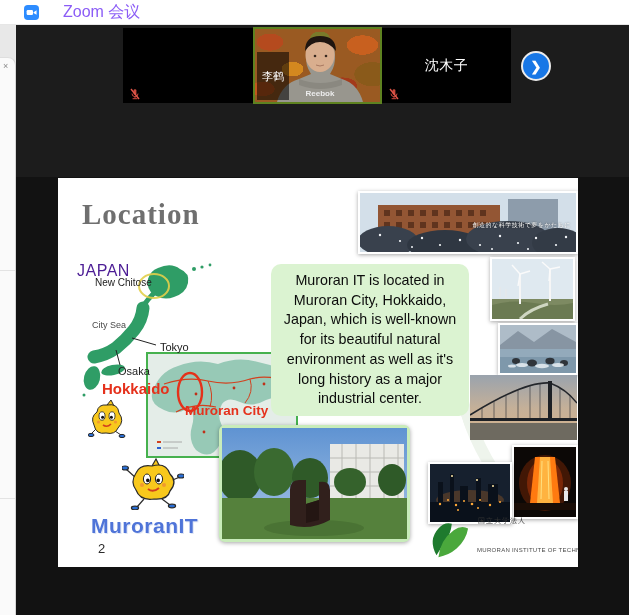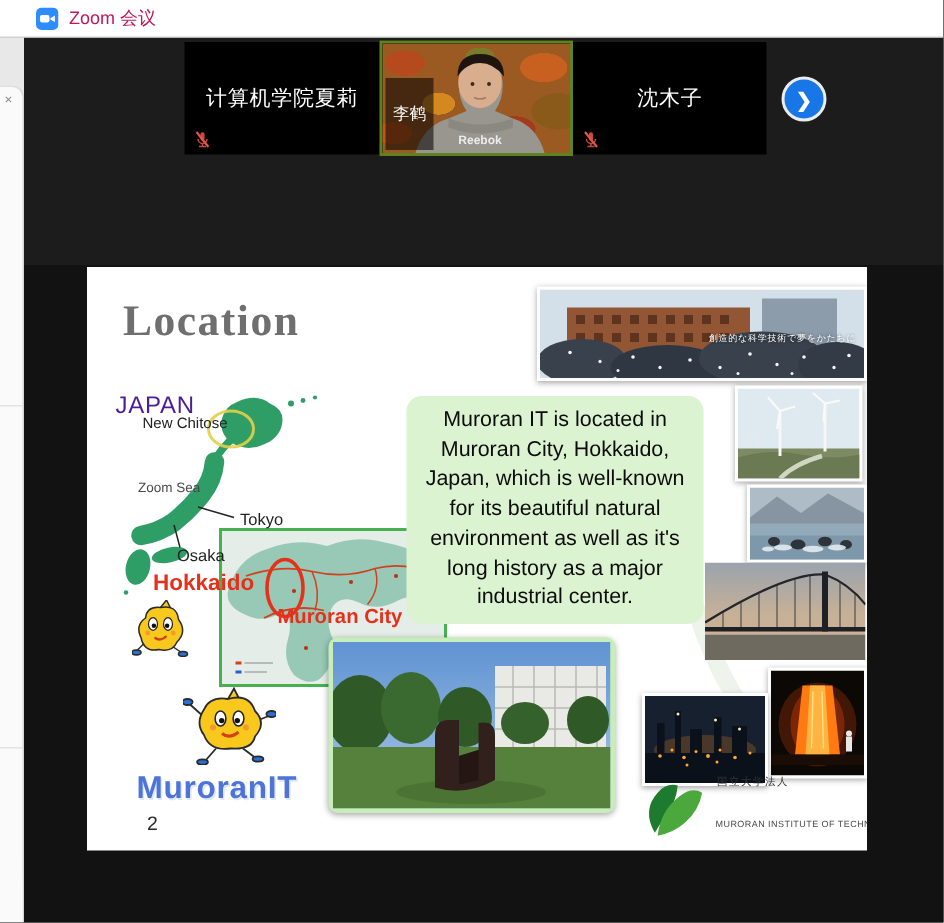--- a/index.html
+++ b/index.html
@@ -3,21 +3,21 @@
 <meta charset="utf-8">
 <style>
   *{margin:0;padding:0;box-sizing:border-box}
   html,body{width:629px;height:615px}
   body{font-family:"Liberation Sans",sans-serif;background:#000;overflow:hidden;position:relative}
   .canvas{position:absolute;left:0;top:0;width:629px;height:615px;background:#000;overflow:hidden}
 
   
   .titlebar{position:absolute;left:0;top:0;width:629px;height:25px;background:#fff;border-bottom:1px solid #e6e6e6;display:flex;align-items:center;z-index:30}
   .zoom-icon{width:15px;height:15px;margin-left:24px;flex:0 0 auto}
-  .title-text{margin-left:7px;font-size:12px;color:#be185d}
+  .title-text{margin-left:24px;font-size:16px;color:#8b5cf6}
 
   
   .side-sliver{position:absolute;left:0;top:25px;width:16px;height:590px;background:#e8e8e8;z-index:25}
   .side-panel{position:absolute;left:0;top:32px;width:16px;height:558px;background:#fafafa;border-top-right-radius:8px;border-right:1px solid #d6d6d6;border-top:1px solid #dedede}
   .close-x{position:absolute;left:3px;top:4px;font-size:9px;color:#8a8a8a;line-height:9px;cursor:default}
   .panel-line{position:absolute;left:0;width:15px;height:1px;background:#e3e3e3}
 
   
   .video-strip{position:absolute;left:16px;top:25px;width:613px;height:152px;background:#1c1c1c;z-index:10}
   .tile{position:absolute;top:3px;height:75px;background:#000;overflow:hidden}
@@ -101,21 +101,20 @@
     <div class="side-panel">
       <span class="close-x">×</span>
       <span class="panel-line" style="top:212px"></span>
       <span class="panel-line" style="top:440px"></span>
     </div>
   </div>
 
   <div class="video-strip">
 
     <div class="tile" style="left:107px;width:130px">
-      <span class="tile-name">计算机学院夏莉</span>
       <span class="mic-badge">
         <svg viewBox="0 0 12 12" width="12" height="12">
             <rect x="4.6" y="1.2" width="2.8" height="5.6" rx="1.4" fill="#c9493c"></rect>
             <path d="M3 5.6 a3 3 0 0 0 6 0" fill="none" stroke="#c9493c" stroke-width="1"></path>
             <line x1="6" y1="8.8" x2="6" y2="10.4" stroke="#c9493c" stroke-width="1"></line>
             <line x1="3.6" y1="10.7" x2="8.4" y2="10.7" stroke="#c9493c" stroke-width="1"></line>
             <line x1="2" y1="1" x2="10" y2="11" stroke="#e2574a" stroke-width="1.4"></line>
           </svg>
       </span>
     </div>
@@ -171,21 +170,21 @@
         <ellipse cx="37" cy="108" rx="12" ry="5" fill="#2f9d66" transform="rotate(-12 37 108)"></ellipse>
         <ellipse cx="16" cy="116" rx="8" ry="12" fill="#2f9d66" transform="rotate(14 16 116)"></ellipse>
         <circle cx="8" cy="133" r="1.5" fill="#2f9d66"></circle>
         <ellipse cx="78" cy="24" rx="15" ry="12" fill="none" stroke="#e2cf4a" stroke-width="2" opacity=".9"></ellipse>
         <line x1="56" y1="76" x2="80" y2="83" stroke="#222" stroke-width="1"></line>
         <line x1="40" y1="88" x2="44" y2="103" stroke="#222" stroke-width="1"></line>
       </svg>
 
       <span class="map-label lbl-japan">JAPAN</span>
       <span class="map-label lbl-chitose">New Chitose</span>
-      <span class="map-label lbl-sea">Zoom Sea</span>
+      <span class="map-label lbl-sea">City Sea</span>
       <span class="map-label lbl-tokyo">Tokyo</span>
       <span class="map-label lbl-osaka">Osaka</span>
       <span class="map-label lbl-hokkaido">Hokkaido</span>
 
       <div class="inset-map">
         <svg viewBox="0 0 148 102" width="148" height="102">
           <path d="M4 40 Q10 18 30 12 Q50 4 70 10 Q90 2 110 8 Q132 12 146 26 L148 48 Q130 40 118 46 Q104 54 92 48 Q80 42 74 50 Q68 60 74 72 Q78 86 66 98 Q58 104 48 96 Q40 86 44 72 Q48 58 40 54 Q28 62 16 56 Q2 50 4 40 Z" fill="#97c9b6"></path>
           <path d="M16 30 Q40 22 60 27 Q82 32 102 25 Q122 20 140 29" fill="none" stroke="#d2401e" stroke-width="1.2"></path>
           <path d="M28 58 Q48 48 68 53" fill="none" stroke="#d2401e" stroke-width="1.2"></path>
           <path d="M60 27 Q66 40 62 53" fill="none" stroke="#d2401e" stroke-width="1"></path>

